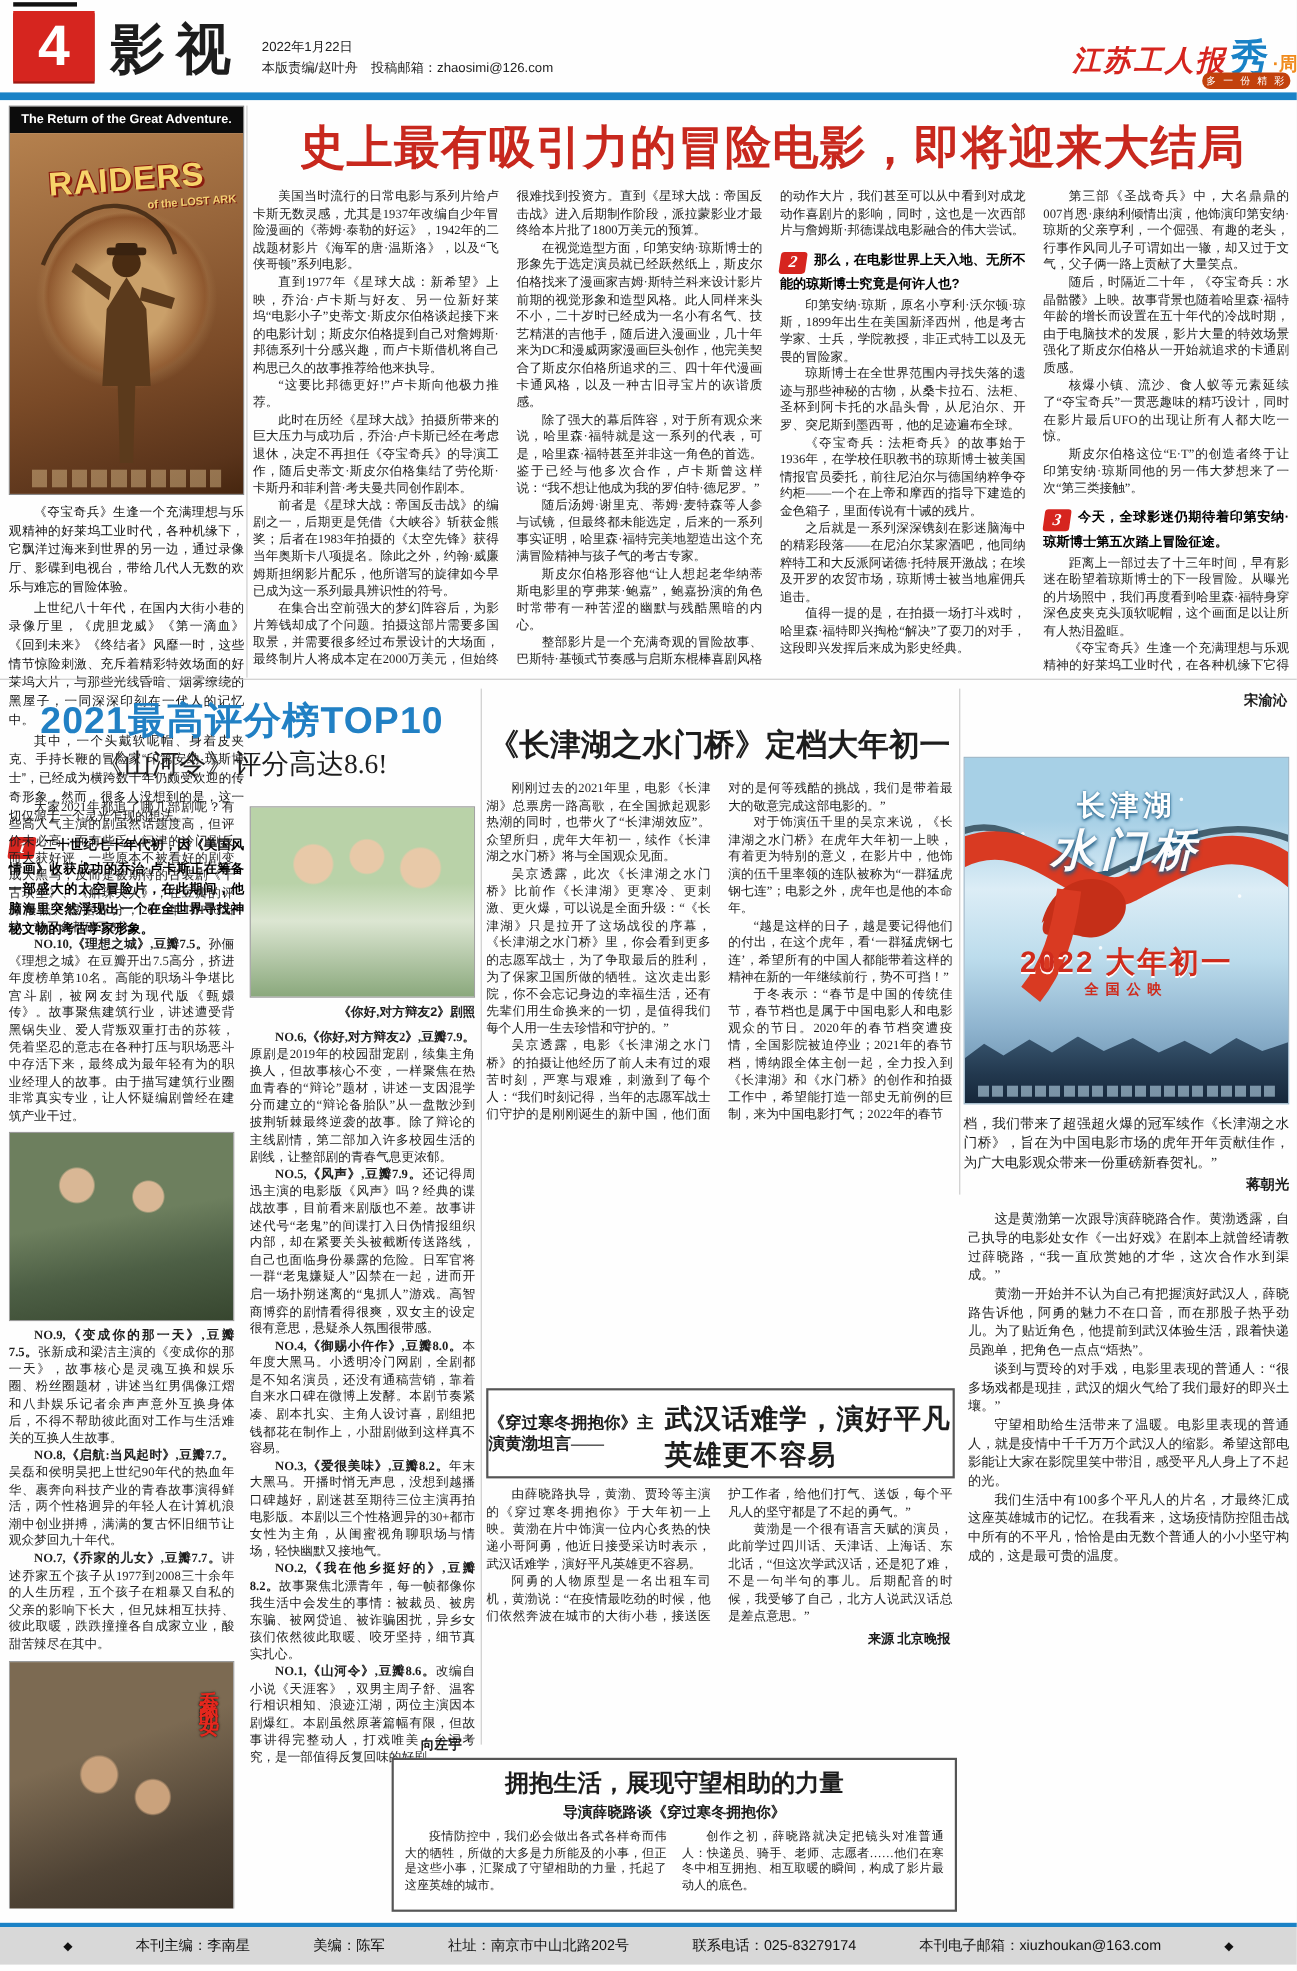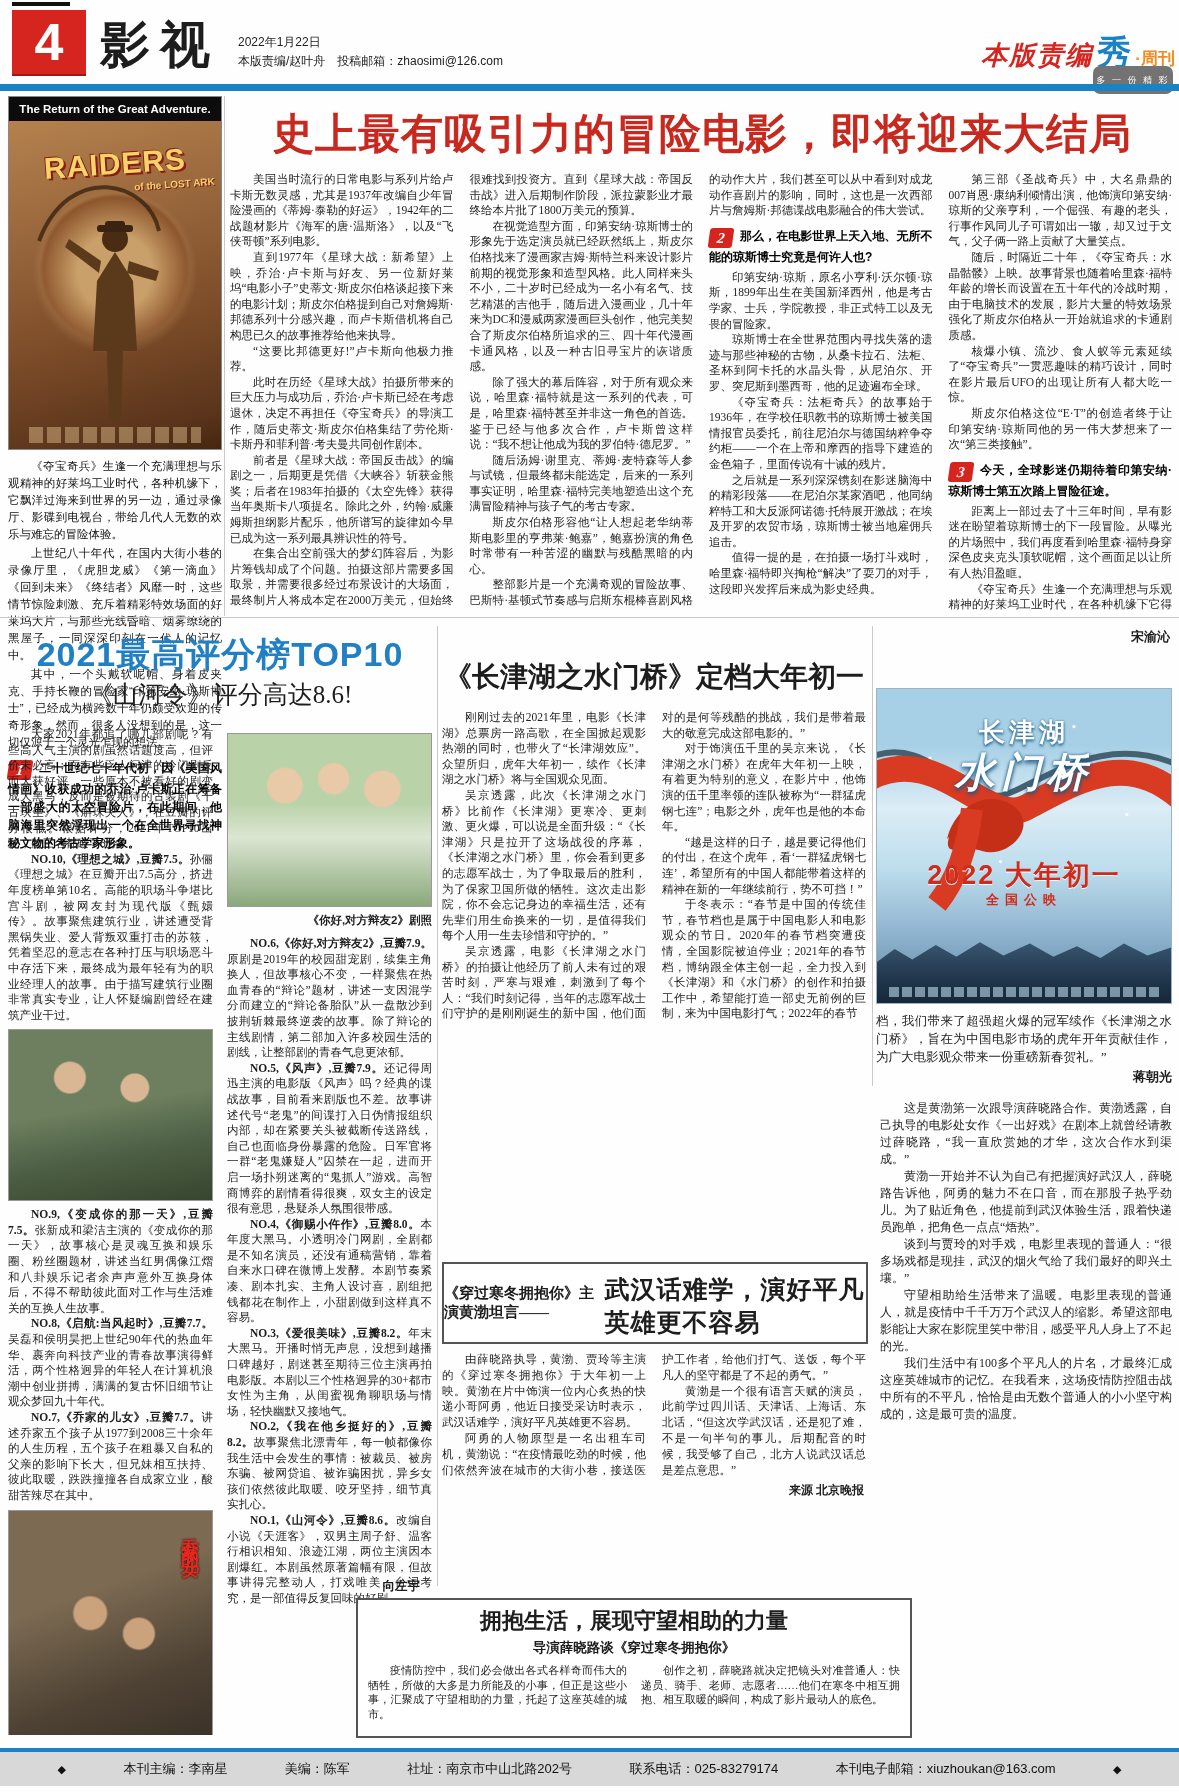--- a/index.html
+++ b/index.html
@@ -16,21 +16,21 @@
            display:flex;align-items:center;justify-content:center;box-shadow:0 2px 0 #9c1812;}
   #section-name{left:100px;top:12px;font-size:50px;font-weight:bold;letter-spacing:10px;
                 font-family:"Liberation Serif",serif;}
   #dateblock{left:238px;top:33px;font-size:12px;line-height:19px;color:#222;
              font-family:"Liberation Sans",sans-serif;}
   #masthead{left:975px;top:30px;width:200px;text-align:right;white-space:nowrap;}
   #masthead .paper{color:#d6251f;font-size:26px;font-weight:bold;font-style:italic;
                    font-family:"Liberation Serif",serif;letter-spacing:2px;}
   #masthead .xiu{color:#1a82c6;font-size:34px;font-weight:bold;font-family:"Liberation Sans",sans-serif;}
   #masthead .kan{color:#f08b1d;font-size:17px;font-weight:bold;font-family:"Liberation Sans",sans-serif;}
-  #slogan{left:1093px;top:66px;width:80px;height:28px;background:#737373;border-radius:7px;
+  #slogan{left:1093px;top:66px;width:80px;height:15px;background:#c2410c;border-radius:7px;
           color:#fff;font-size:9px;font-family:"Liberation Sans",sans-serif;
           display:flex;align-items:center;justify-content:center;letter-spacing:2px;}
   #blue-rule{left:0;top:84px;width:1179px;height:7px;background:#1a82c6;}
 
   
   #raiders-block{left:8px;top:96px;width:214px;}
   #raiders-poster{width:212px;height:352px;border:1px solid #888;background:#fff;}
   #raiders-topbar{height:24px;background:#0c0c0c;color:#fff;font-family:"Liberation Sans",sans-serif;
                   font-weight:bold;font-size:11.5px;display:flex;align-items:center;justify-content:center;}
   #raiders-art{position:relative;height:328px;overflow:hidden;
@@ -134,21 +134,21 @@
   
   #huangbo-box{left:442px;top:1262px;width:422px;height:78px;border:2px solid #555;
       display:flex;flex-direction:row;align-items:center;justify-content:center;background:#fff;}
   #huangbo-kicker{font-size:15px;font-weight:bold;font-family:"Liberation Serif",serif;}
   #huangbo-headline{font-size:25px;font-weight:bold;font-family:"Liberation Sans",sans-serif;
       margin-top:6px;letter-spacing:1px;}
   #huangbo-body{left:442px;top:1352px;width:424px;height:236px;column-count:2;column-gap:16px;overflow:hidden;}
   #huangbo-body .para{font-size:11.5px;line-height:15.8px;}
 
   
-  #yongbao{left:356px;top:1598px;width:556px;height:140px;border:2px solid #555;background:#fff;
+  #yongbao{left:356px;top:1598px;width:514px;height:140px;border:2px solid #555;background:#fff;
       padding:6px 10px;box-sizing:border-box;overflow:hidden;}
   #yongbao-headline{text-align:center;font-size:22px;font-weight:bold;font-family:"Liberation Serif",serif;}
   #yongbao-subhead{text-align:center;font-size:13.5px;font-weight:bold;margin-top:3px;
       font-family:"Liberation Sans",sans-serif;}
   #yongbao-body{column-count:2;column-gap:14px;margin-top:6px;height:78px;overflow:hidden;}
   #yongbao-body .para{font-size:11px;line-height:14.5px;}
 
   
   #footer-rule{left:0;top:1748px;width:1179px;height:4px;background:#1a82c6;}
   #footer{left:0;top:1752px;width:1179px;height:34px;background:#d8d8d8;
@@ -162,21 +162,21 @@
 <div id="page">
 
   <div id="top-tick" class="abs"></div>
   <div id="pagenum" class="abs">4</div>
   <div id="section-name" class="abs">影视</div>
   <div id="dateblock" class="abs">
     <div>2022年1月22日</div>
     <div>本版责编/赵叶舟　投稿邮箱：zhaosimi@126.com</div>
   </div>
   <div id="masthead" class="abs">
-    <span class="paper">本版责编</span>
+    <span class="paper">江苏工人报</span>
     <span class="xiu">秀</span>
     <span class="kan">·周刊</span>
   </div>
   <div id="slogan" class="abs">多 一 份 精 彩</div>
   <div id="blue-rule" class="abs"></div>
 
   <div id="raiders-block" class="abs">
     <div id="raiders-poster">
       <div id="raiders-topbar">The Return of the Great Adventure.</div>
       <div id="raiders-art">

